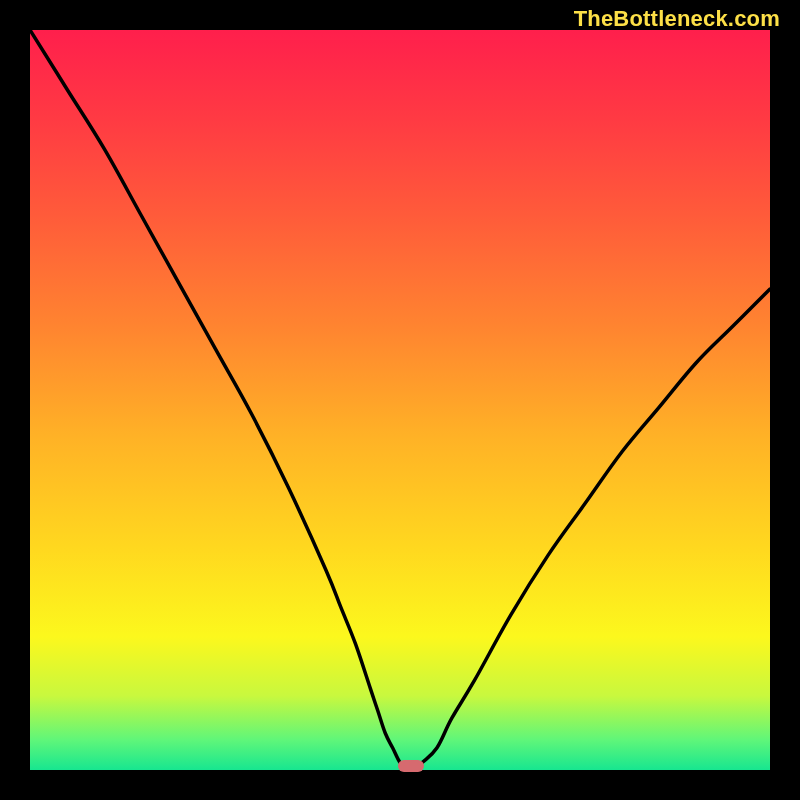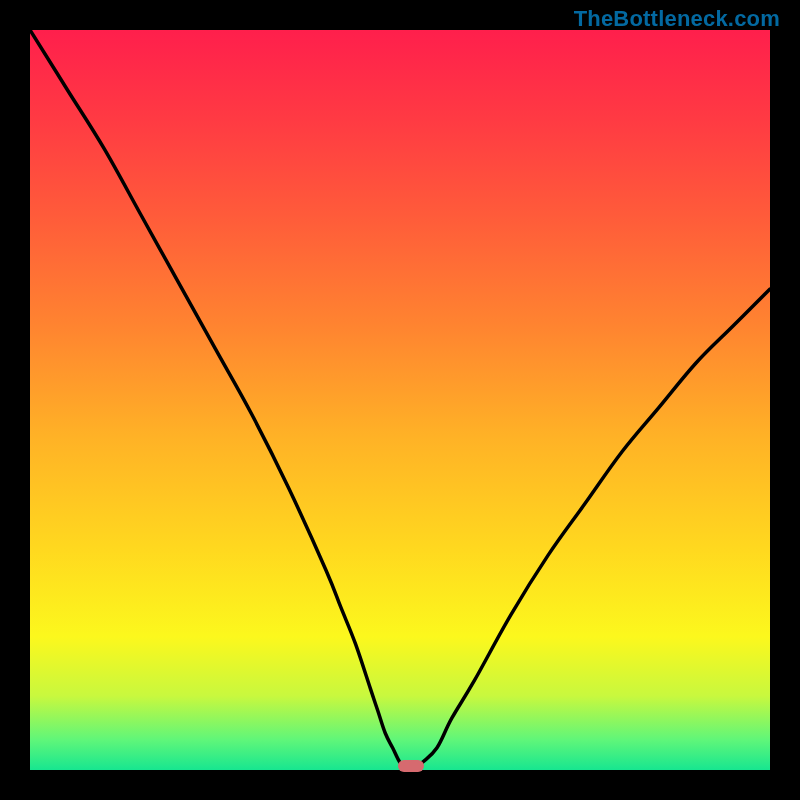--- a/index.html
+++ b/index.html
@@ -35,21 +35,21 @@
       #17e690 100%
     );
   }
   .watermark {
     position: absolute;
     top: 6px;
     right: 20px;
     font-family: Arial, Helvetica, sans-serif;
     font-size: 22px;
     font-weight: 600;
-    color: #0369a1;
+    color: #fde047;
     letter-spacing: 0.2px;
   }
   .curve-svg {
     position: absolute;
     left: 0;
     top: 0;
     width: 740px;
     height: 740px;
   }
   .marker {

